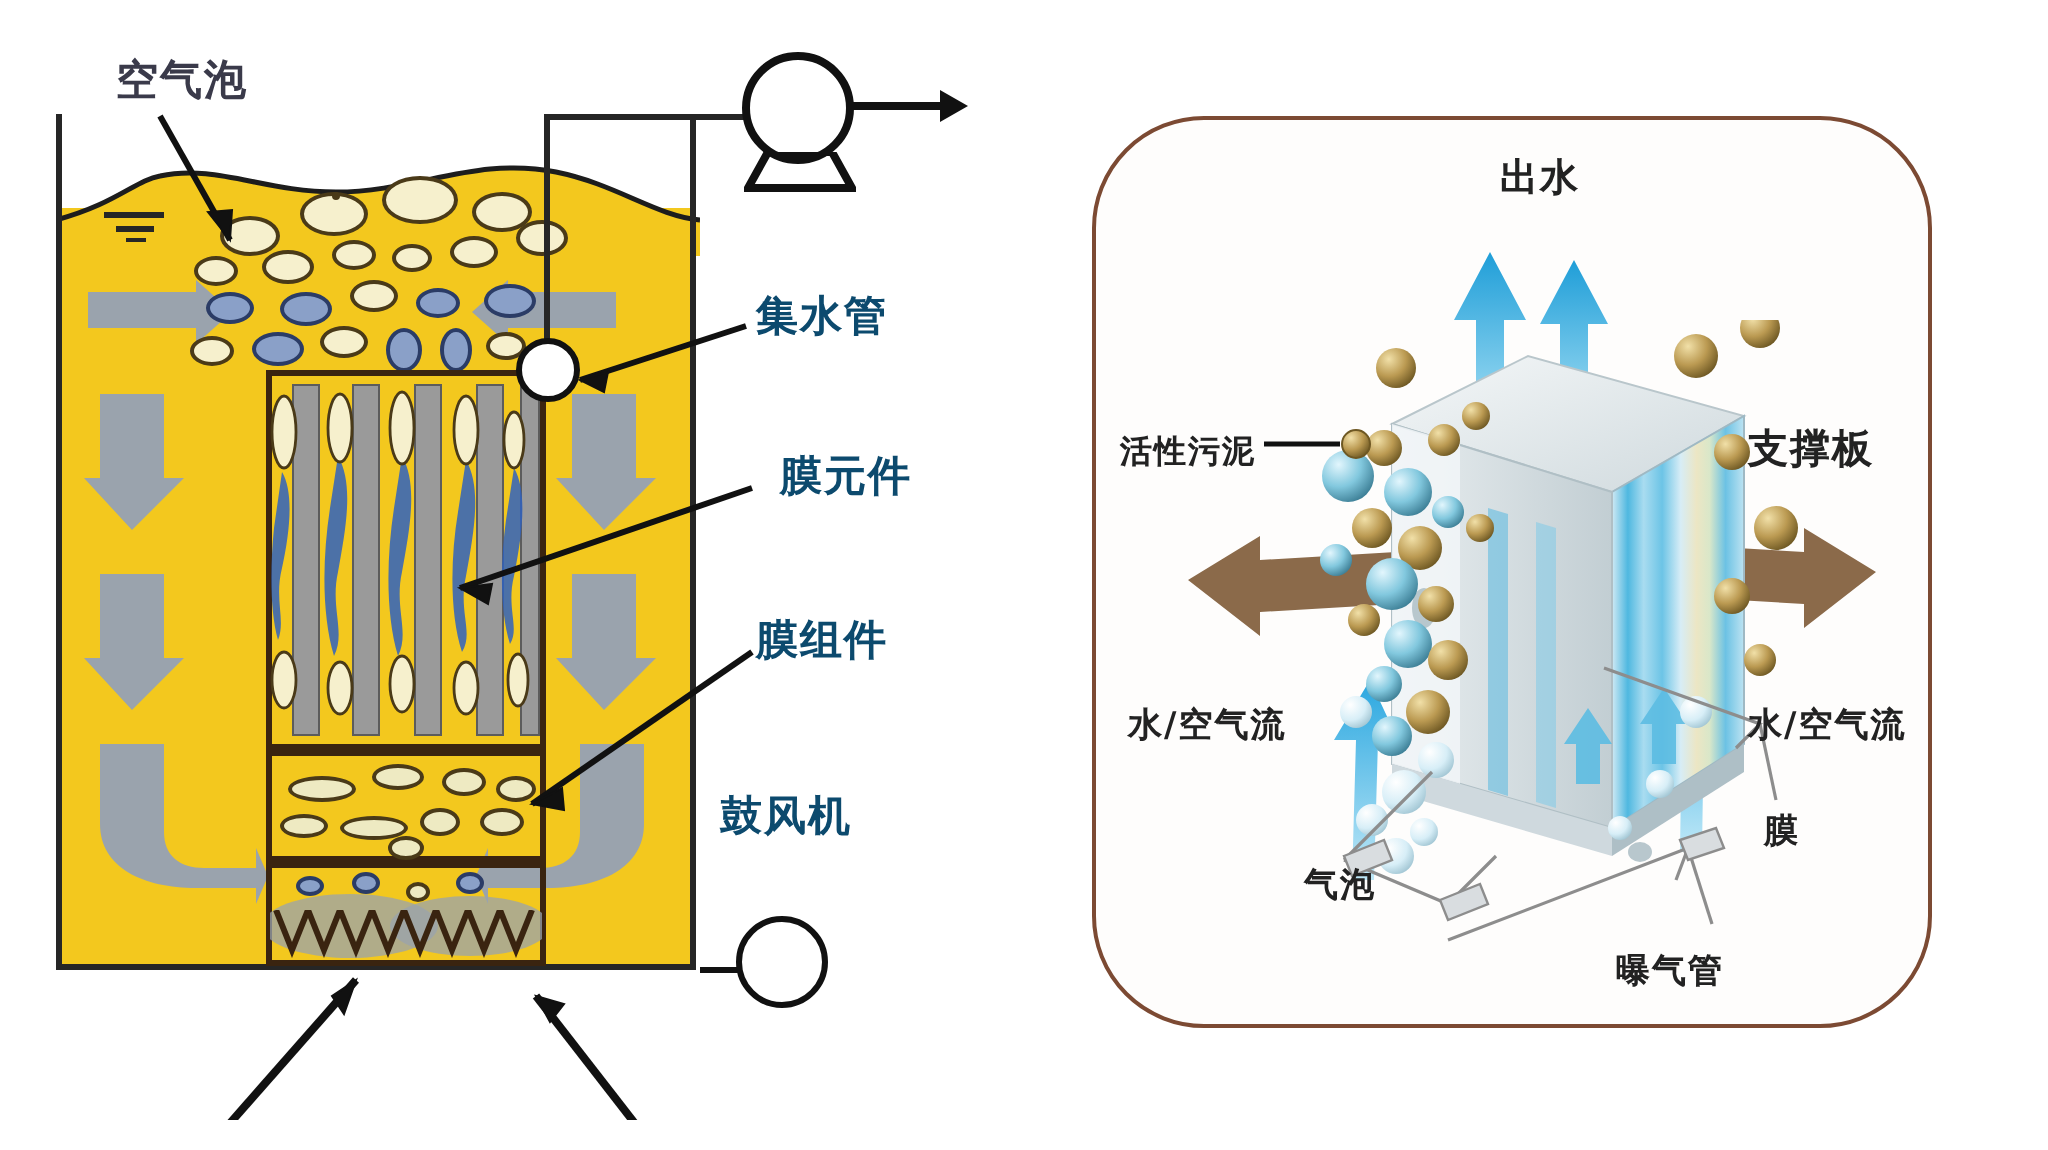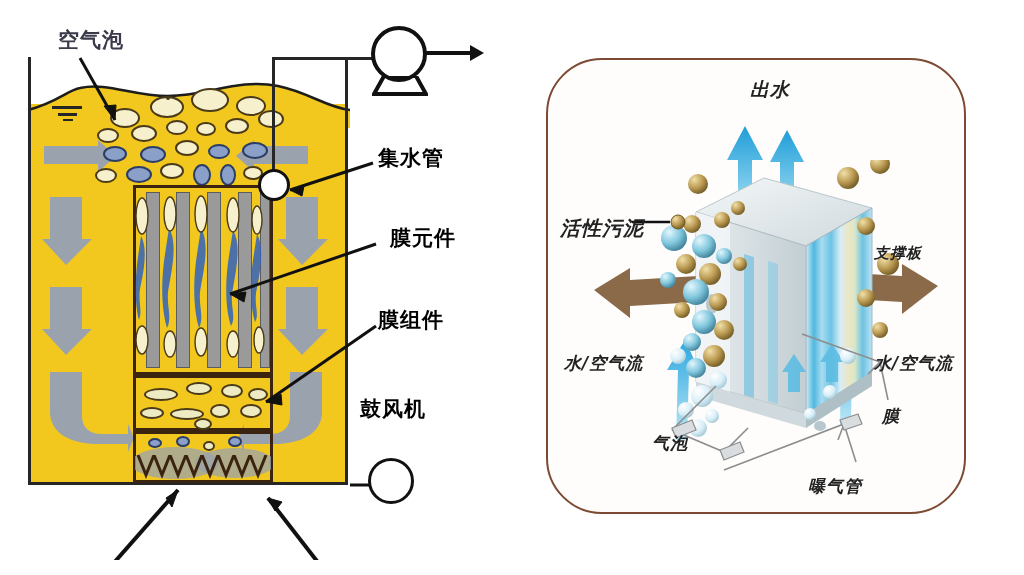--- a/index.html
+++ b/index.html
@@ -4,41 +4,41 @@
 <style>
   html,body{margin:0;padding:0;background:#ffffff;}
   body{width:1024px;height:575px;overflow:hidden;
        font-family:"DejaVu Sans","Liberation Sans",sans-serif;}
   #stage{position:relative;width:1024px;height:575px;background:#fff;}
 
   
   .abs{position:absolute;}
   .lbl{position:absolute;color:#1a1a1a;font-weight:bold;letter-spacing:1px;
        white-space:nowrap;line-height:1;}
-  .lbl-l{font-size:21px;color:#000000;}
+  .lbl-l{font-size:21px;color:#0c4a6e;}
   .lbl-r{font-size:16px;color:#222;}
   .lbl-bubble{font-size:21px;color:#3a3a4a;}
 
   
   #left{position:absolute;left:0;top:0;width:512px;height:575px;}
   .tank-body{position:absolute;background:#f3c81e;}
   .wline{position:absolute;background:#262626;}
 
   .garrow{position:absolute;}
 
   .bub{position:absolute;border:2px solid #4a3a18;border-radius:50%;
        background:#f6f0cd;box-sizing:border-box;}
   .bub.blue{background:#8aa0c8;border-color:#2b3c66;}
   .bub.pale{background:#eeeac2;}
 
   .memplate{position:absolute;background:#9a9a9a;border:1px solid #5c5c5c;box-sizing:border-box;}
   .memframe{position:absolute;border:3px solid #3a2410;box-sizing:border-box;}
 
   
-  #right{position:absolute;left:512px;top:0;width:512px;height:417px;font-style:italic;}
+  #right{position:absolute;left:512px;top:0;width:512px;height:417px;}
   #roundbox{position:absolute;left:34px;top:58px;width:420px;height:456px;
             border:2.5px solid #7c4a33;border-radius:56px;box-sizing:border-box;
             background:#fefdfc;}
 </style>
 </head>
 <body>
 
 <div id="stage">
 
   <div id="left">
@@ -394,22 +394,22 @@
 
       <path d="M150,-52 L232,-62" stroke="#c2707a" stroke-width="2" fill="none"></path>
     </svg>
 
     <svg class="abs" style="left:120px;top:212px;width:58px;height:20px;">
       <path d="M0,10 L38,10" stroke="#111" stroke-width="2.5"></path>
       <circle cx="46" cy="10" r="7" fill="url(#gold)" stroke="#6e5823" stroke-width="1"></circle>
     </svg>
 
     <div class="lbl lbl-r" style="left:238px;top:80px;font-size:19px;">出水</div>
-    <div class="lbl lbl-r" style="left:48px;top:218px;font-size:20px;">活性污泥</div>
-    <div class="lbl lbl-r" style="left:362px;top:214px;font-size:15px;margin-top:32px;">支撑板</div>
+    <div class="lbl lbl-r" style="left:48px;top:218px;font-size:16px;">活性污泥</div>
+    <div class="lbl lbl-r" style="left:362px;top:214px;font-size:20px;">支撑板</div>
     <div class="lbl lbl-r" style="left:52px;top:355px;font-size:17px;">水/空气流</div>
     <div class="lbl lbl-r" style="left:362px;top:355px;font-size:17px;">水/空气流</div>
     <div class="lbl lbl-r" style="left:140px;top:435px;font-size:17px;">气泡</div>
     <div class="lbl lbl-r" style="left:370px;top:408px;font-size:17px;">膜</div>
     <div class="lbl lbl-r" style="left:296px;top:478px;font-size:17px;">曝气管</div>
   </div>
 
 </div>
 
 </body></html>

